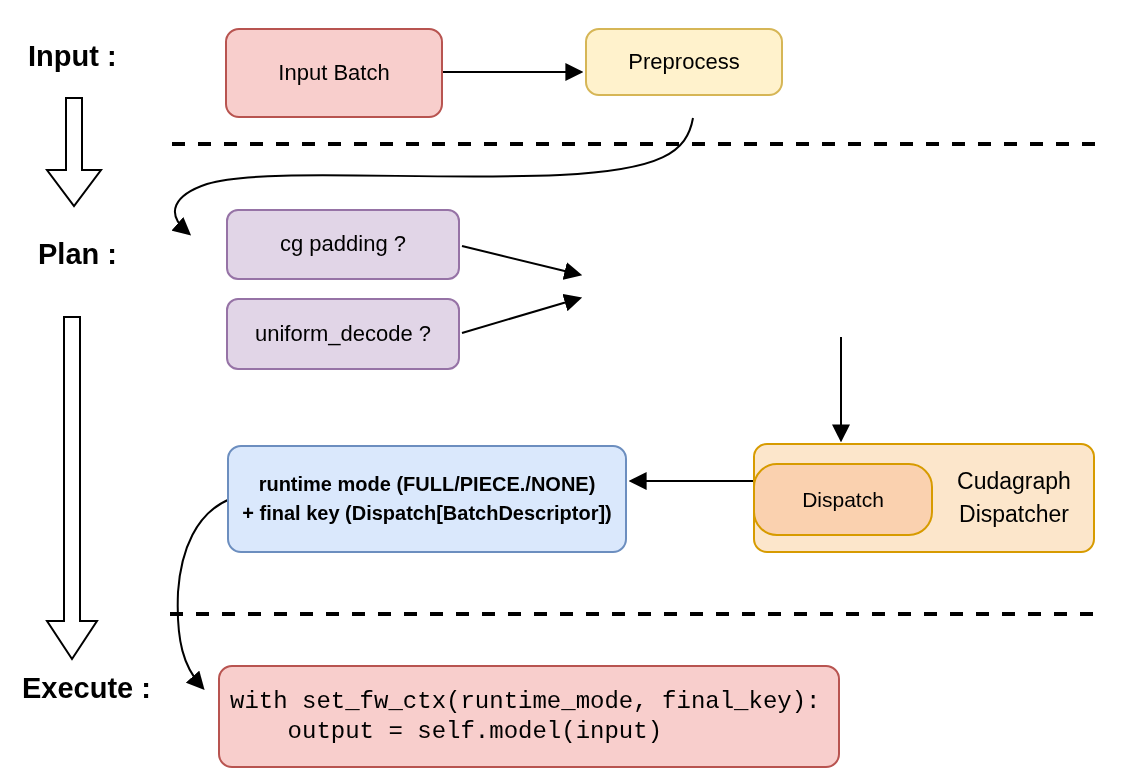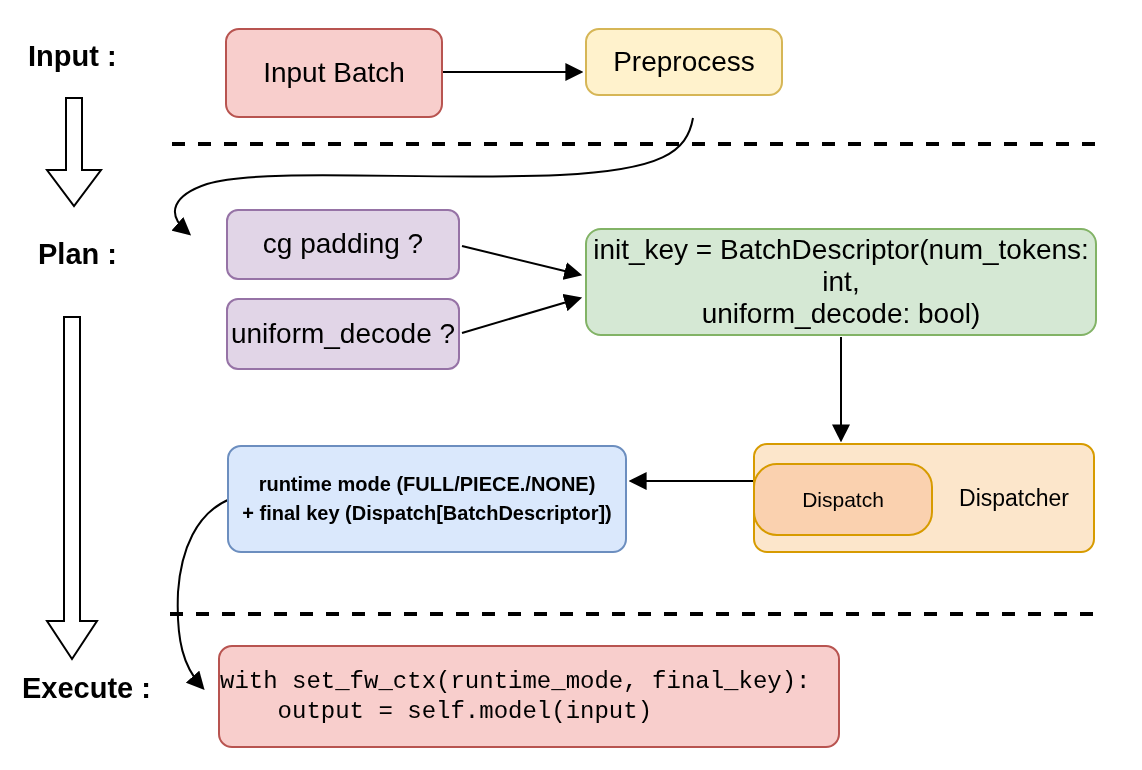--- a/index.html
+++ b/index.html
@@ -5,40 +5,41 @@
   html,body { margin:0; padding:0; background:#ffffff; }
   #canvas {
     position:relative; width:1142px; height:770px; background:#ffffff;
     font-family:"Liberation Sans", sans-serif; color:#000; overflow:hidden;
   }
   #connectors { position:absolute; left:0; top:0; width:1142px; height:770px; }
   .box {
     position:absolute; box-sizing:border-box;
     display:flex; flex-direction:column; align-items:center; justify-content:center;
     text-align:center; border:2px solid #000; border-radius:14px;
-    font-size:28px; line-height:1.3;
+    font-size:22px; line-height:1.3;
   }
   .red    { background:#F8CECC; border-color:#B85450; }
   .yellow { background:#FFF2CC; border-color:#D6B656; }
   .purple { background:#E1D5E7; border-color:#9673A6; border-radius:12px; }
   .green  { background:#D5E8D4; border-color:#82B366; border-radius:16px; }
   .orange-outer { background:#FCE6CB; border-color:#D79B00; }
   .orange-inner { background:#FAD1AF; border-color:#D79B00; border-radius:24px; font-size:21px;margin-top:20px; }
   .blue   { background:#DAE8FC; border-color:#6C8EBF; font-size:20px; line-height:29px;font-weight:bold; }
   .section-label { position:absolute; font-weight:bold; font-size:29px; }
   #init-key-box { line-height:32px; }
   #dispatcher-label {
     position:absolute; left:933px; top:443px; width:162px; height:110px;
     display:flex; flex-direction:column; align-items:center; justify-content:center;
     font-size:23px; line-height:33px; text-align:center;
   }
   #execute-code-box {
     align-items:flex-start; justify-content:center;
     font-family:"Liberation Mono", monospace; font-size:24px; line-height:30px;
-    padding-left:0;
+    padding-left:10px;
+    margin-top:20px;
   }
   #execute-code-box div { white-space:pre; }
 </style>
 </head>
 <body>
 
 <div id="canvas">
 
   <svg id="connectors" viewBox="0 0 1142 770" xmlns="http://www.w3.org/2000/svg">
     <defs>
@@ -65,28 +66,25 @@
   <div class="section-label" style="left:28px; top:40px;">Input :</div>
   <div class="section-label" style="left:38px; top:238px;">Plan :</div>
   <div class="section-label" style="left:22px; top:672px;">Execute :</div>
 
   <div class="box red" style="left:225px; top:28px; width:218px; height:90px;">Input Batch</div>
   <div class="box yellow" style="left:585px; top:28px; width:198px; height:68px;">Preprocess</div>
 
   <div class="box purple" style="left:226px; top:209px; width:234px; height:71px;">cg padding ?</div>
   <div class="box purple" style="left:226px; top:298px; width:234px; height:72px;">uniform_decode ?</div>
 
-  <div class="box green" id="init-key-box" style="left:585px; top:228px; width:512px; height:108px;">
-    <div>init_key = BatchDescriptor(num_tokens: int,</div>
-    <div>uniform_decode: bool)</div>
-  </div>
 
   <div class="box orange-outer" style="left:753px; top:443px; width:342px; height:110px;"></div>
   <div class="box orange-inner" style="left:753px; top:443px; width:180px; height:73px;">Dispatch</div>
   <div id="dispatcher-label">
+    <div>Cudagraph</div>
     <div>Dispatcher</div>
   </div>
 
   <div class="box blue" style="left:227px; top:445px; width:400px; height:108px;">
     <div>runtime mode (FULL/PIECE./NONE)</div>
     <div>+ final key (Dispatch[BatchDescriptor])</div>
   </div>
 
   <div class="box red" id="execute-code-box" style="left:218px; top:645px; width:622px; height:103px;">
     <div>with set_fw_ctx(runtime_mode, final_key):</div>

